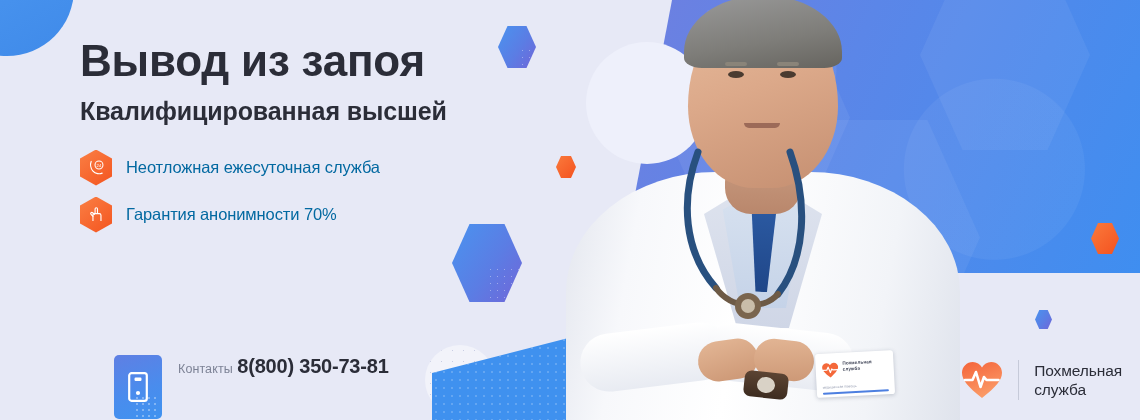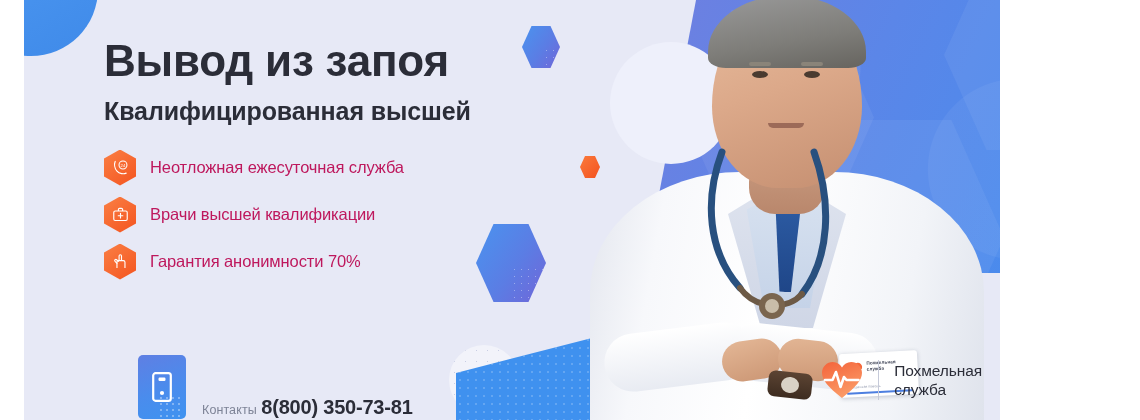--- a/index.html
+++ b/index.html
@@ -2,26 +2,25 @@
 <html><head>
 <meta charset="utf-8">
 <style>
   html, body {
     margin: 0;
     padding: 0;
     background: #ffffff;
   }
   .banner {
     position: relative;
-    width: 976px;
+    width: 1140px;
     height: 420px;
     overflow: hidden;
     background: #e7e9f6;
     font-family: "Liberation Sans", sans-serif;
-    margin-left: 24px;
     -webkit-font-smoothing: antialiased;
   }
 
   
   .bg-layer {
     position: absolute;
     inset: 0;
     overflow: hidden;
   }
 
@@ -371,32 +370,32 @@
     background: linear-gradient(140deg, #fa7f44 0%, #f4541f 100%);
     clip-path: polygon(50% 0%, 100% 25%, 100% 75%, 50% 100%, 0% 75%, 0% 25%);
     display: flex;
     align-items: center;
     justify-content: center;
   }
   .feat-icon svg { display: block; }
   .feat-label {
     margin-left: 14px;
     font-size: 16.5px;
-    color: #be185d;
+    color: #0369a1;
     letter-spacing: -0.1px;
     white-space: nowrap;
   }
 
   
   .contacts {
     position: absolute;
     left: 82px;
     top: 355px;
     display: flex;
-    align-items: flex-end;
+    align-items: flex-start;
     padding-left: 32px;
   }
   .phone-tile {
     position: relative;
     width: 48px;
     height: 64px;
     border-radius: 5px;
     background: linear-gradient(160deg, #5f7fe3 0%, #4a8ced 55%, #3f93f0 100%);
     display: flex;
     align-items: center;
@@ -540,30 +539,20 @@
         <span class="feat-icon">
           <svg width="17" height="17" viewBox="0 0 24 24">
             <path d="M4.5 3.5 C3 7 3.5 13 7 17 C10.5 21 16.5 21.5 20 20" stroke="#fff" stroke-width="1.7" fill="none" stroke-linecap="round"></path>
             <circle cx="15.5" cy="8.5" r="5.6" fill="none" stroke="#fff" stroke-width="1.5"></circle>
             <text x="15.5" y="11" font-size="6" fill="#fff" text-anchor="middle" font-family="Liberation Sans, sans-serif">24</text>
           </svg>
         </span>
         <span class="feat-label">Неотложная ежесуточная служба</span>
       </div>
 
-      <div class="feature">
-        <span class="feat-icon">
-          <svg width="17" height="17" viewBox="0 0 24 24">
-            <rect x="2.5" y="7" width="19" height="13.5" rx="2" fill="none" stroke="#fff" stroke-width="1.6"></rect>
-            <path d="M9 7 V5 a1.6 1.6 0 0 1 1.6-1.6 h2.8 A1.6 1.6 0 0 1 15 5 V7" fill="none" stroke="#fff" stroke-width="1.6"></path>
-            <path d="M12 10.5 v6.5 M8.75 13.75 h6.5" stroke="#fff" stroke-width="1.6" stroke-linecap="round"></path>
-          </svg>
-        </span>
-        <span class="feat-label">Врачи высшей квалификации</span>
-      </div>
 
       <div class="feature">
         <span class="feat-icon">
           <svg width="17" height="17" viewBox="0 0 24 24">
             <path d="M7 21 V12.5 c0-1 .8-1.8 1.8-1.8 H16 c1.3 0 2.3 1 2.3 2.3 V21" fill="none" stroke="#fff" stroke-width="1.6" stroke-linejoin="round"></path>
             <path d="M7 14.5 L4.3 11.8 a1.6 1.6 0 0 1 2.3-2.3 L9 11.8" fill="none" stroke="#fff" stroke-width="1.6" stroke-linecap="round"></path>
             <path d="M10 10.5 V4.2 a1.7 1.7 0 0 1 3.4 0 V10.5" fill="none" stroke="#fff" stroke-width="1.6" stroke-linecap="round"></path>
           </svg>
         </span>
         <span class="feat-label">Гарантия анонимности 70%</span>

